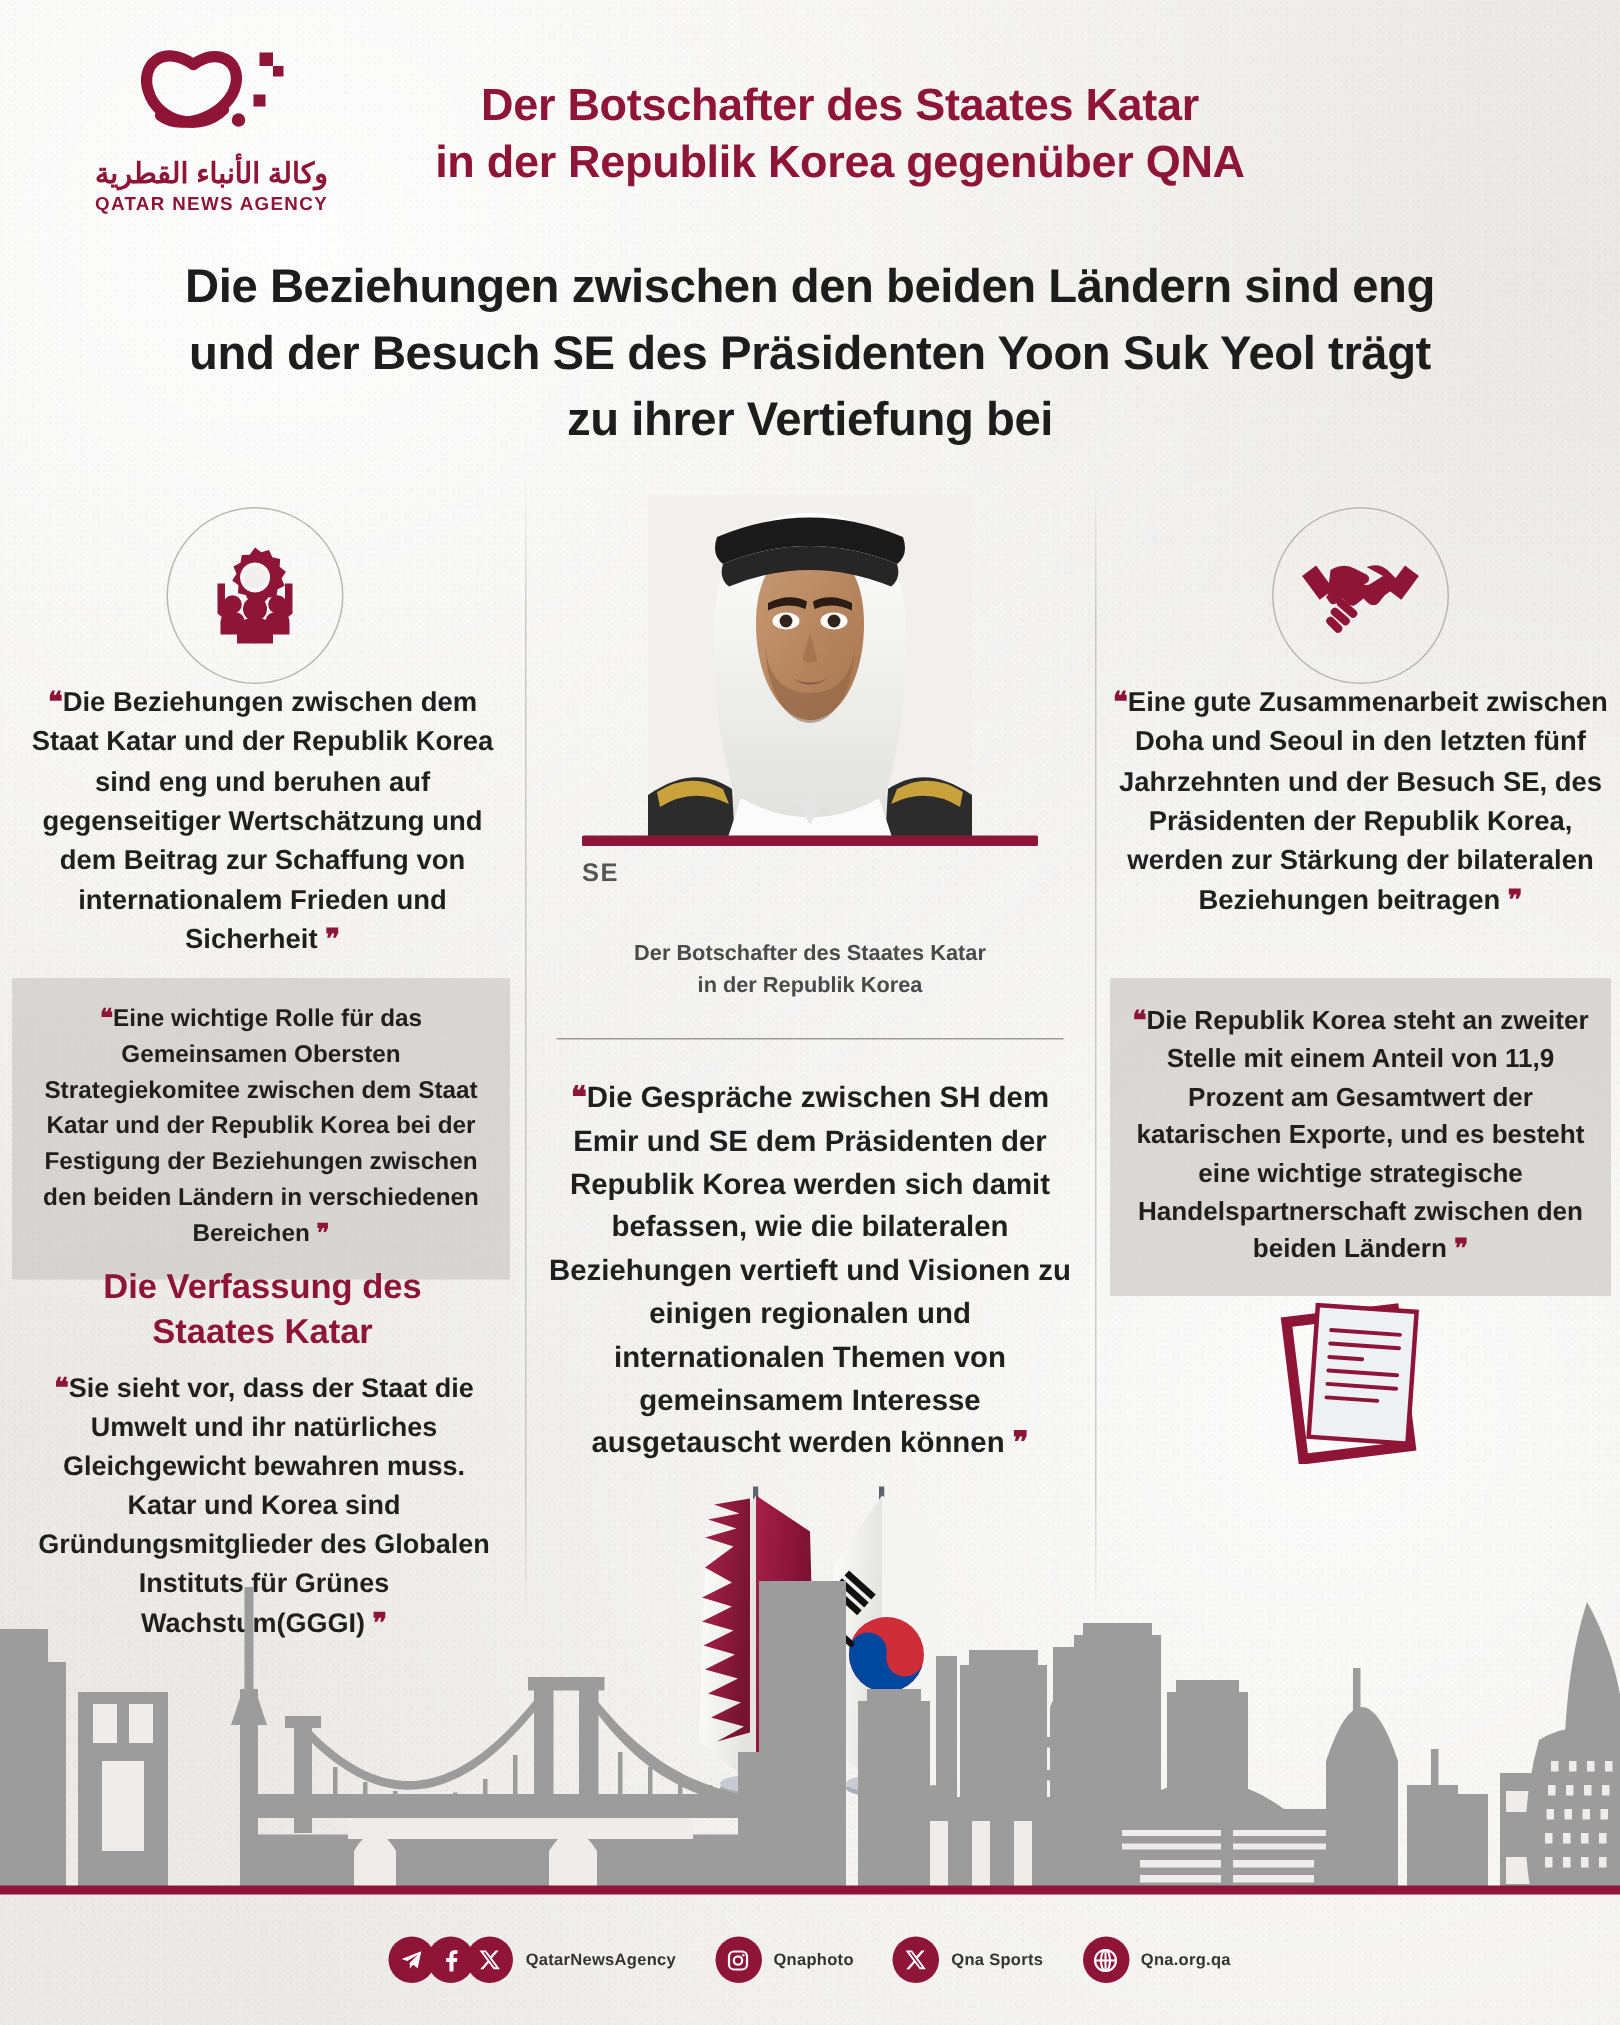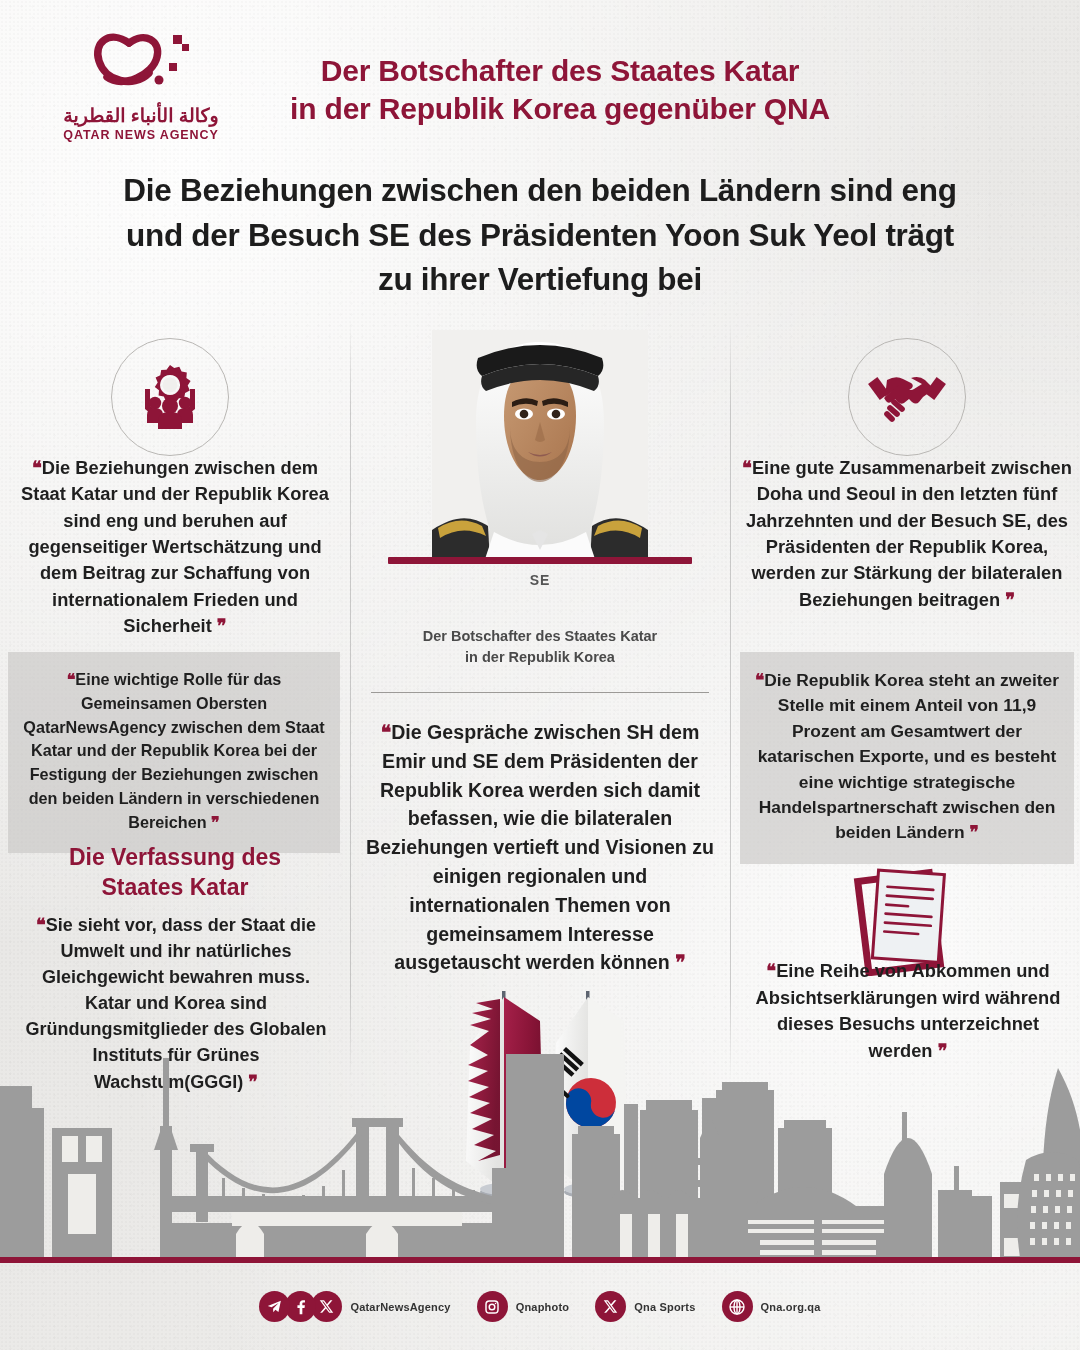--- a/index.html
+++ b/index.html
@@ -78,22 +78,22 @@
 
   
   #portrait {
     position:absolute; left:432px; top:330px; width:216px; height:232px;
     overflow:hidden;
   }
   #portrait-underline {
     position:absolute; left:388px; top:557px; width:304px; height:7px;
     background:#8E1538; border-radius:1px;
   }
-  #se { position:absolute; left:388px; top:572px; width:304px; text-align:center;
-        font-size:14px; font-weight:bold; color:#555; letter-spacing:1px; }
+  #se { position:absolute; left:388px; top:572px; width:304px; text-align:left;
+        font-size:17px; font-weight:bold; color:#555; letter-spacing:1px; }
   #amb-name { position:absolute; left:340px; top:598px; width:400px; text-align:center;
         font-size:21.5px; font-weight:bold; color:#8E1538; }
   #amb-role { position:absolute; left:350px; top:626px; width:380px; text-align:center;
         font-size:14.5px; font-weight:bold; color:#4a4a4a; line-height:1.45; }
   #center-rule { position:absolute; left:371px; top:692px; width:338px; height:1px;
         background:#9c9a97; }
 
   
   #flags { position:absolute; left:448px; top:985px; width:200px; height:230px; }
 
@@ -159,21 +159,21 @@
       <path d="M43 52 q0-7 8-7 t8 7 l0 8 -16 0z"></path>
       <path d="M24 58 q0-9 12-9 t12 9 l0 8 -24 0z"></path>
     </svg>
   </div>
 
   <div class="quote" style="left:10px; top:455px; width:330px; font-size:18.3px; line-height:1.44;">
     <span class="qm">❝</span><span>Die Beziehungen zwischen dem Staat Katar und der Republik Korea sind eng und beruhen auf gegenseitiger Wertschätzung und dem Beitrag zur Schaffung von internationalem Frieden und Sicherheit</span><span class="qm"> ❞</span>
   </div>
 
   <div class="quote qbox" style="left:8px; top:652px; width:332px; padding:16px 14px 18px; font-size:16.2px; line-height:1.47;">
-    <span class="qm">❝</span><span>Eine wichtige Rolle für das Gemeinsamen Obersten QatarNewsAgency zwischen dem Staat Katar und der Republik Korea bei der Festigung der Beziehungen zwischen den beiden Ländern in verschiedenen Bereichen</span><span class="qm"> ❞</span>
+    <span class="qm">❝</span><span>Eine wichtige Rolle für das Gemeinsamen Obersten Strategiekomitee zwischen dem Staat Katar und der Republik Korea bei der Festigung der Beziehungen zwischen den beiden Ländern in verschiedenen Bereichen</span><span class="qm"> ❞</span>
   </div>
 
   <div class="sect-head" style="left:20px; top:843px; width:310px;">
     <div>Die Verfassung des</div>
     <div>Staates Katar</div>
   </div>
 
   <div class="quote" style="left:18px; top:912px; width:316px; font-size:18px; line-height:1.45;">
     <span class="qm">❝</span><span>Sie sieht vor, dass der Staat die Umwelt und ihr natürliches Gleichgewicht bewahren muss. Katar und Korea sind Gründungsmitglieder des Globalen Instituts für Grünes Wachstum(GGGI)</span><span class="qm"> ❞</span>
   </div>
@@ -210,23 +210,20 @@
           <line x1="40" y1="29" x2="86" y2="29"></line>
           <line x1="40" y1="38" x2="62" y2="38"></line>
           <line x1="40" y1="47" x2="86" y2="47"></line>
           <line x1="40" y1="56" x2="86" y2="56"></line>
           <line x1="40" y1="65" x2="74" y2="65"></line>
         </g>
       </g>
     </svg>
   </div>
 
-  <div class="quote" style="left:752px; top:958px; width:312px; font-size:18.3px; line-height:1.45;">
-    <span class="qm">❝</span><span>Eine Reihe von Abkommen und Absichtserklärungen wird während dieses Besuchs unterzeichnet werden</span><span class="qm"> ❞</span>
-  </div>
 
   <div id="portrait">
     <svg width="216" height="232" viewBox="0 0 216 232">
       <defs>
         <linearGradient id="gh" x1="0" y1="0" x2="0" y2="1">
           <stop offset="0" stop-color="#ffffff"></stop>
             <stop offset="1" stop-color="#dfdfdd"></stop>
         </linearGradient>
         <linearGradient id="gs" x1="0" y1="0" x2="1" y2="1">
           <stop offset="0" stop-color="#c79a73"></stop>

